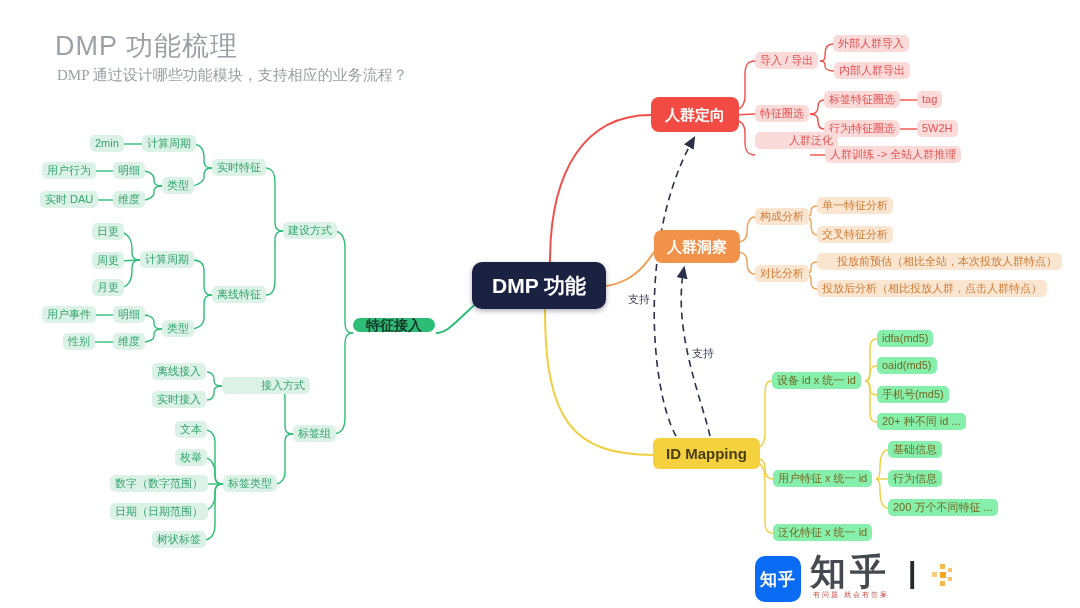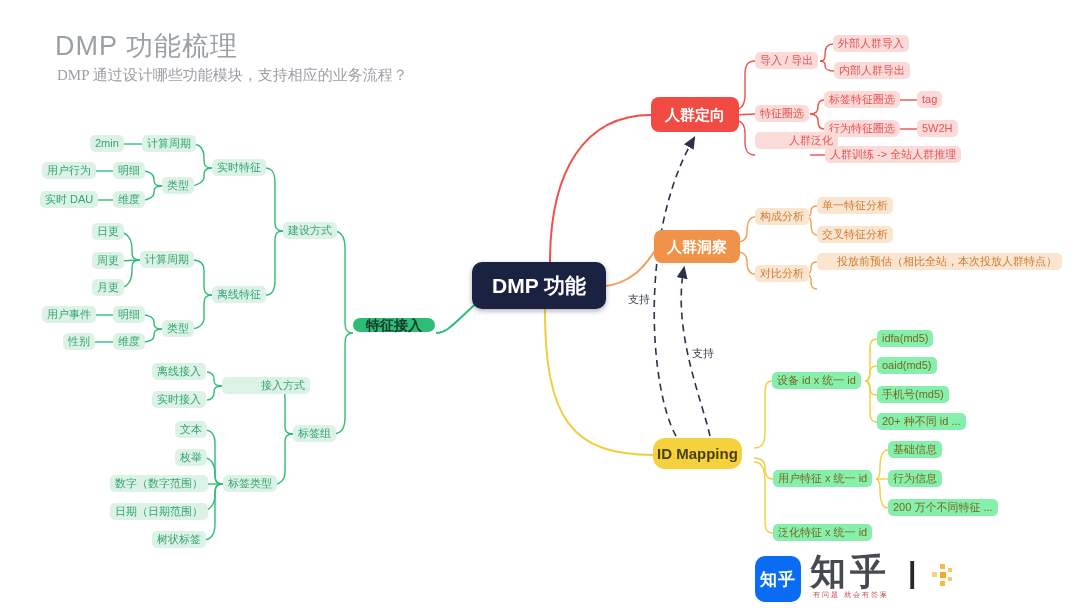--- a/index.html
+++ b/index.html
@@ -10,21 +10,21 @@
   .subtitle{position:absolute;left:57px;top:66px;font-size:15px;color:#9b9fa4;
             font-family:"Liberation Serif","DejaVu Serif",serif;}
   .n{position:absolute;white-space:nowrap;font-size:11px;line-height:11px;padding:3px 5px;border-radius:5px;}
   .g{background:#ddf2e6;color:#33a571;}
   .r{background:#fbdbd9;color:#e25352;}
   .o{background:#fae5d1;color:#cf7c33;}
   .y{background:#86efac;color:#76681f;}
   .solid-green{background:#2ebd77;color:#16382a;font-weight:bold;font-size:14px;line-height:14px;padding:0 13px;border-radius:8px;}
   .solid-red{background:#f24b44;color:#fff;font-weight:bold;font-size:15px;line-height:15px;padding:10px 14px;border-radius:8px;}
   .solid-orange{background:#f0924a;color:#fff;font-weight:bold;font-size:15px;line-height:15px;padding:9px 13px;border-radius:8px;}
-  .solid-yellow{background:#f5d23d;color:#4a3f10;font-weight:bold;font-size:15px;line-height:15px;padding:8px 4px;border-radius:12px;}
+  .solid-yellow{background:#f5d23d;color:#4a3f10;font-weight:bold;font-size:15px;line-height:15px;padding:8px 13px;border-radius:6px;}
   .center-node{background:#1b2140;color:#ffffff;font-weight:bold;font-size:21px;line-height:21px;padding:13px 20px;border-radius:10px;box-shadow:0 2px 5px rgba(20,25,55,.35);}
   .support{position:absolute;font-size:11px;color:#3a3f52;}
   
   .zhihu-icon{position:absolute;left:755px;top:556px;width:46px;height:46px;background:#0a6cf5;border-radius:10px;
               color:#fff;font-weight:bold;font-size:17px;display:flex;align-items:center;justify-content:center;letter-spacing:1px;}
   .zhihu-word{position:absolute;left:810px;top:548px;font-size:36px;font-weight:bold;color:#46494f;letter-spacing:4px;}
   .zhihu-tag{position:absolute;left:813px;top:590px;font-size:7px;color:#c9504a;letter-spacing:2px;}
   .logo-divider{position:absolute;left:908px;top:556px;font-size:30px;color:#26272b;font-weight:bold;}
   .datafun{position:absolute;left:956px;top:560px;font-size:28px;font-style:italic;font-weight:bold;
            color:#e8420e;background:linear-gradient(90deg,#f6a61c 0%,#ef7414 45%,#e8380d 100%);
@@ -163,20 +163,21 @@
   <div class="n r" style="left:917px;top:120px;">5W2H</div>
   <div class="n r" style="left:755px;top:132px;padding-left:34px;">人群泛化</div>
   <div class="n r" style="left:825px;top:146px;">人群训练 -&gt; 全站人群推理</div>
 
   <div class="n solid-orange" style="left:654px;top:230px;">人群洞察</div>
   <div class="n o" style="left:755px;top:208px;">构成分析</div>
   <div class="n o" style="left:817px;top:197px;">单一特征分析</div>
   <div class="n o" style="left:817px;top:226px;">交叉特征分析</div>
   <div class="n o" style="left:755px;top:265px;">对比分析</div>
   <div class="n o" style="left:817px;top:253px;padding-left:20px;">投放前预估（相比全站，本次投放人群特点）</div>
+  <div class="n o" style="left:817px;top:280px;">投放后分析（相比投放人群，点击人群特点）</div>
 
   <div class="n solid-yellow" style="left:653px;top:438px;">ID Mapping</div>
   <div class="n y" style="left:772px;top:372px;">设备 id x 统一 id</div>
   <div class="n y" style="left:877px;top:330px;">idfa(md5)</div>
   <div class="n y" style="left:877px;top:357px;">oaid(md5)</div>
   <div class="n y" style="left:877px;top:386px;">手机号(md5)</div>
   <div class="n y" style="left:877px;top:413px;">20+ 种不同 id ...</div>
   <div class="n y" style="left:773px;top:470px;">用户特征 x 统一 id</div>
   <div class="n y" style="left:888px;top:441px;">基础信息</div>
   <div class="n y" style="left:888px;top:470px;">行为信息</div>

